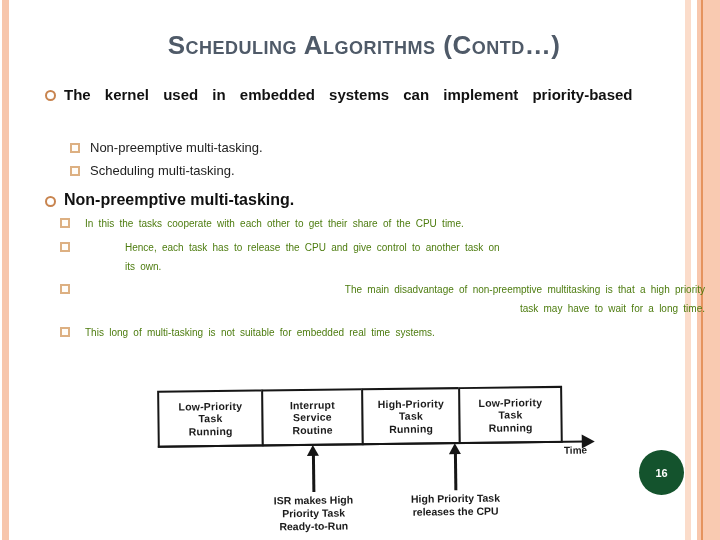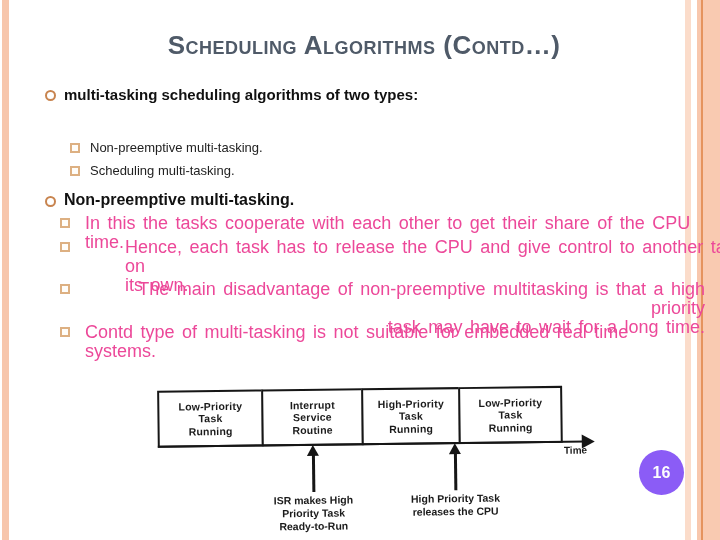--- a/index.html
+++ b/index.html
@@ -21,21 +21,21 @@
     font-variant:small-caps;font-weight:bold;font-size:26px;
     letter-spacing:0.5px;color:#4f5a68;padding-left:28px;
   }
   
   .ring{position:absolute;width:7px;height:7px;border:2px solid #c8844f;border-radius:50%;background:#fff;}
   .sq{position:absolute;width:6px;height:6px;border:2px solid #ddb082;background:#fffdf9;}
   
   .l1text{position:absolute;color:#111;font-weight:600;font-size:15px;line-height:21px;}
   .l1text .wideline{word-spacing:10px;}
   .sub1{position:absolute;color:#222;font-size:13px;line-height:17px;}
-  .sub2{position:absolute;color:#ec4899;font-size:18px;line-height:19px;
+  .sub2{position:absolute;color:#4d7c0f;font-size:10px;line-height:19px;
         white-space:pre-line;word-spacing:2.5px;width:620px;}
   .heading2{position:absolute;color:#111;font-weight:600;font-size:16px;line-height:22px;}
   
   .figure{position:absolute;left:152px;top:382px;width:470px;height:158px;
           transform:rotate(-0.7deg);color:#1b1b1b;}
   .boxrow{position:absolute;left:6px;top:6px;display:flex;}
   .tbox{height:53px;border:2px solid #161616;margin-left:-2px;background:#fff;
         display:flex;align-items:center;justify-content:center;text-align:center;
         font-size:10.5px;font-weight:bold;line-height:12.5px;white-space:pre-line;letter-spacing:0.2px;}
   .tbox:first-child{margin-left:0;}
@@ -48,38 +48,38 @@
   .uphead{position:absolute;top:62px;width:0;height:0;
         border-left:6.5px solid transparent;border-right:6.5px solid transparent;border-bottom:11px solid #161616;}
   .stem1{left:159.5px}.head1{left:155px}
   .stem2{left:301.5px}.head2{left:297px}
   .fig-note{position:absolute;top:111px;width:150px;text-align:center;
         font-size:10.5px;font-weight:bold;line-height:13px;white-space:pre-line;}
   .note1{left:86px}.note2{left:228px}
   
   .page-badge{
     position:absolute;left:639px;top:450px;width:45px;height:45px;border-radius:50%;
-    background:#8b5cf6;color:#fdfdfd;font-size:16px;font-weight:bold;
+    background:#14532d;color:#fdfdfd;font-size:11px;font-weight:bold;
     display:flex;align-items:center;justify-content:center;
   }
 </style>
 </head>
 <body>
 
 <div class="vstripe stripe-left"></div>
 <div class="vstripe stripe-r1"></div>
 <div class="vstripe stripe-r2"></div>
 <div class="vstripe stripe-r3"></div>
 <div class="vstripe stripe-r4"></div>
 
 <div class="slide-title">Scheduling Algorithms (Contd…)</div>
 
 <span class="ring" style="left:45px;top:90px;"></span>
 <div class="l1text" style="left:64px;top:84px;width:630px;">
-  <div>multi-tasking scheduling algorithms of two types:</div>
+  <div class="wideline">The kernel used in embedded systems can implement priority-based</div>
 </div>
 
 <span class="sq" style="left:70px;top:143px;"></span>
 <div class="sub1" style="left:90px;top:139px;">Non-preemptive multi-tasking.</div>
 
 <span class="sq" style="left:70px;top:166px;"></span>
 <div class="sub1" style="left:90px;top:162px;">Scheduling multi-tasking.</div>
 
 <span class="ring" style="left:45px;top:196px;"></span>
 <div class="heading2" style="left:64px;top:189px;">Non-preemptive multi-tasking.</div>
@@ -89,21 +89,21 @@
 
 <span class="sq" style="left:60px;top:242px;"></span>
 <div class="sub2" style="left:85px;top:238px;margin-left:40px;">Hence, each task has to release the CPU and give control to another task on
 its own.</div>
 
 <span class="sq" style="left:60px;top:284px;"></span>
 <div class="sub2" style="left:85px;top:280px;text-align:right;">The main disadvantage of non-preemptive multitasking is that a high priority
 task may have to wait for a long time.</div>
 
 <span class="sq" style="left:60px;top:327px;"></span>
-<div class="sub2" style="left:85px;top:323px;">Contd type of multi-tasking is not suitable for embedded real time systems.</div>
+<div class="sub2" style="left:85px;top:323px;">This long of multi-tasking is not suitable for embedded real time systems.</div>
 
 <div class="figure">
   <div class="boxrow">
     <div class="tbox fb1">Low-Priority
 Task
 Running</div>
     <div class="tbox fb2">Interrupt
 Service
 Routine</div>
     <div class="tbox fb3">High-Priority

